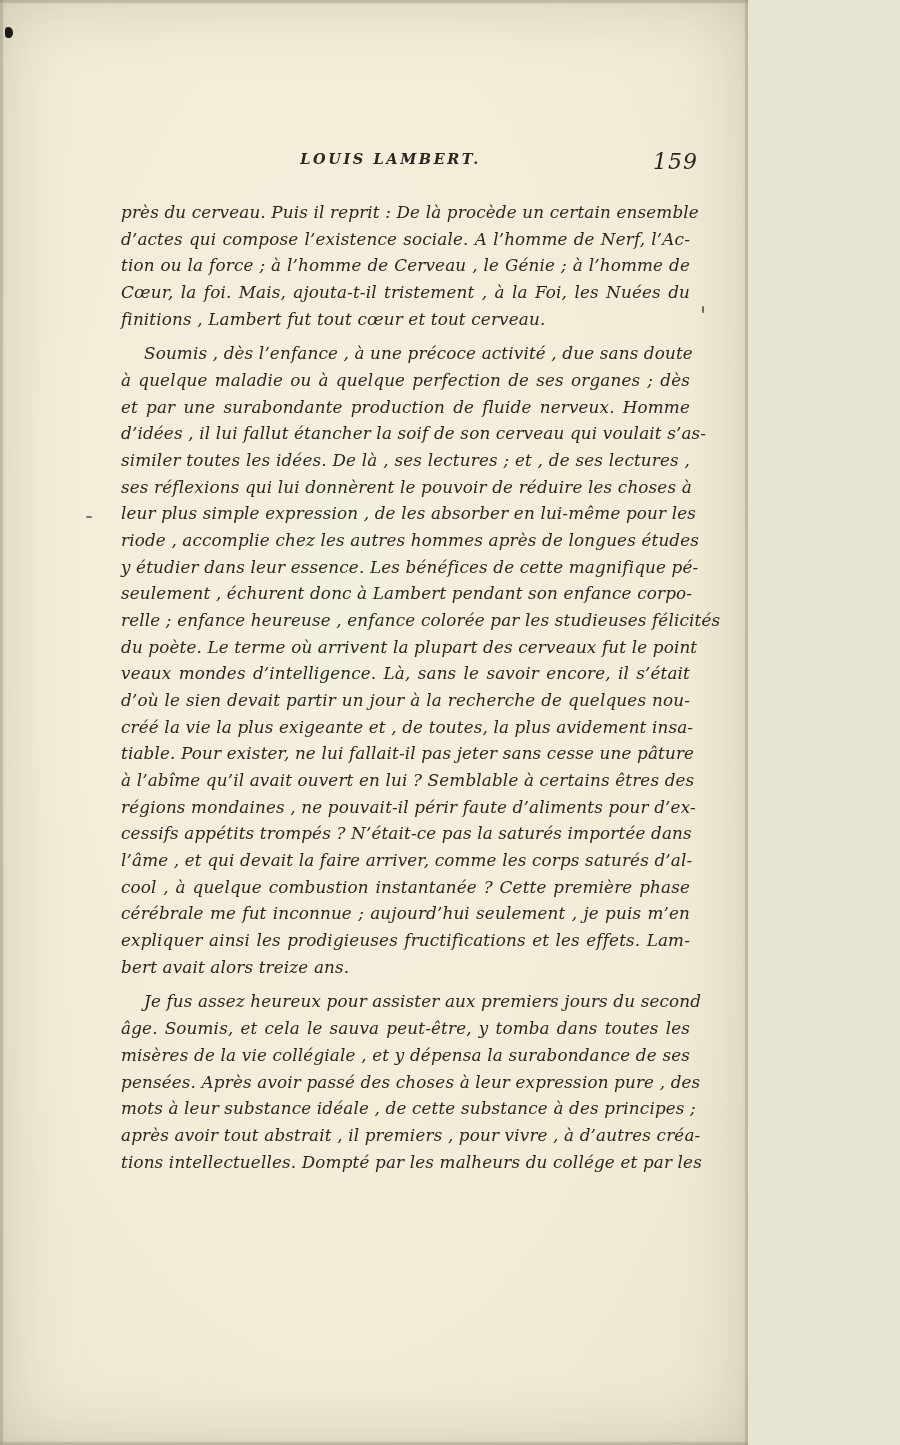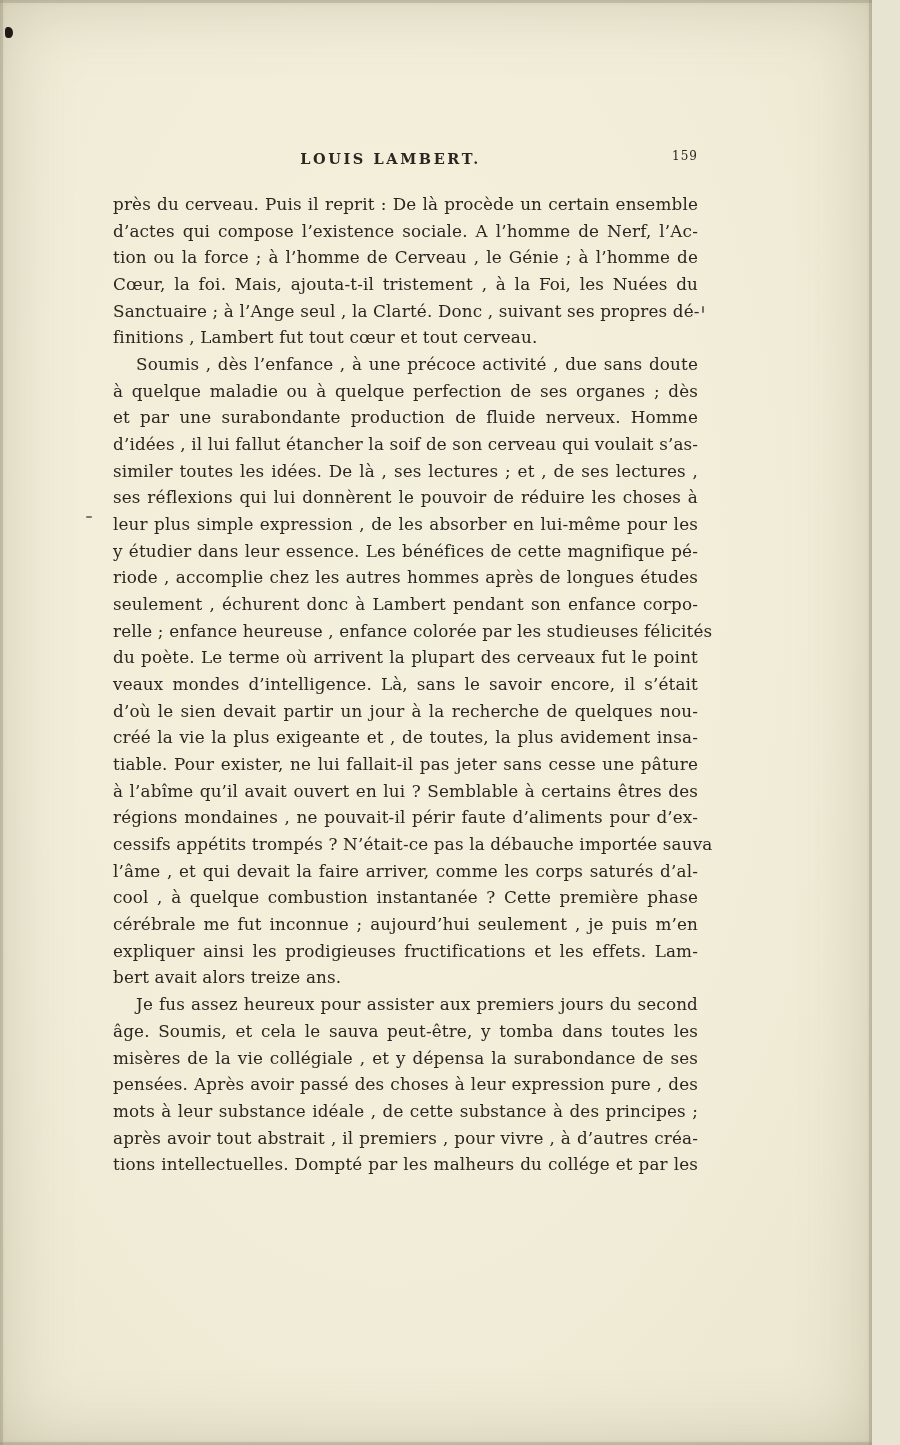--- a/index.html
+++ b/index.html
@@ -2,27 +2,28 @@
 <html><head>
 <meta charset="utf-8">
 <style>
   html, body {
     margin: 0;
     padding: 0;
     background: #e8e4d2;
   }
   .page {
     position: relative;
-    width: 872px;
+    width: 748px;
     height: 1445px;
     background: radial-gradient(ellipse at 45% 40%, #f4f0de 0%, #f1edd8 55%, #eae6cf 100%);
     box-shadow: inset 0 0 70px rgba(120,110,82,0.28), inset 0 0 6px rgba(110,100,75,0.25);
     overflow: hidden;
     font-family: "DejaVu Serif", "Liberation Serif", serif;
     color: #2b2620;
+    font-style: italic;
   }
   .edge {
     position: absolute;
     background: rgba(150,143,120,0.35);
   }
   .edge.left   { left:0; top:0; width:3px; height:100%; }
   .edge.top    { left:0; top:0; width:100%; height:3px; }
   .edge.right  { right:0; top:0; width:3px; height:100%; }
   .edge.bottom { left:0; bottom:0; width:100%; height:3px; }
 
@@ -39,31 +40,31 @@
     font-weight: bold;
     font-size: 14.5px;
     letter-spacing: 2.6px;
     padding-right: 30px; 
     color: #2b2620;
   }
   .page-number {
     position: absolute;
     right: 0;
     top: -1px;
-    font-size: 12px;
+    font-size: 22px;
     letter-spacing: 1px;
   }
 
   .body-text {
     position: absolute;
     left: 113px;
     top: 191px;
     width: 585px;
   }
-  .para { margin: 0; }
+  .para { margin: 8px; }
   .line {
     height: 26.68px;
     line-height: 26.68px;
     font-size: 16.8px;
     letter-spacing: 0.15px;
     white-space: nowrap;      
     text-align: justify;
     text-align-last: justify; 
     overflow: visible;
   }
@@ -92,43 +93,42 @@
     <span class="running-head">LOUIS LAMBERT.</span>
     <span class="page-number">159</span>
   </div>
 
   <div class="body-text">
       <div class="para">
         <div class="line">près du cerveau. Puis il reprit : De là procède un certain ensemble</div>
         <div class="line">d’actes qui compose l’existence sociale. A l’homme de Nerf, l’Ac-</div>
         <div class="line">tion ou la force ; à l’homme de Cerveau , le Génie ; à l’homme de</div>
         <div class="line">Cœur, la foi. Mais, ajouta-t-il tristement , à la Foi, les Nuées du</div>
-        <div class="line">Sanctuaire ; à l’Ange seul , la Clarté. Donc , suivant ses propres dé-</div>
         <div class="line endline">finitions , Lambert fut tout cœur et tout cerveau.</div>
       </div>
       <div class="para">
         <div class="line indent">Soumis , dès l’enfance ,  à  une  précoce  activité ,  due sans doute</div>
         <div class="line">à quelque maladie ou  à  quelque perfection  de  ses  organes ; dès</div>
         <div class="line">et par une  surabondante  production  de  fluide  nerveux.  Homme</div>
         <div class="line">d’idées , il lui fallut étancher la soif de son cerveau qui voulait s’as-</div>
         <div class="line">similer toutes les idées. De là ,  ses lectures ; et ,  de ses lectures ,</div>
         <div class="line">ses réflexions qui lui donnèrent le pouvoir de réduire les choses à</div>
         <div class="line">leur plus simple expression ,  de les absorber en lui-même pour les</div>
+        <div class="line">riode ,  accomplie chez les autres hommes après de longues études</div>
         <div class="line">y étudier dans leur essence.  Les bénéfices de cette magnifique pé-</div>
-        <div class="line">riode ,  accomplie chez les autres hommes après de longues études</div>
         <div class="line">seulement , échurent donc à Lambert pendant son enfance corpo-</div>
         <div class="line">relle ; enfance heureuse , enfance colorée par les studieuses félicités</div>
         <div class="line">du poète. Le terme où arrivent la plupart des cerveaux fut le point</div>
         <div class="line">veaux mondes d’intelligence.  Là,  sans le savoir encore,  il s’était</div>
         <div class="line">d’où le sien devait partir un jour à la recherche de quelques nou-</div>
         <div class="line">créé la vie la plus exigeante et ,  de toutes,  la plus avidement insa-</div>
         <div class="line">tiable. Pour exister, ne lui fallait-il pas jeter sans cesse une pâture</div>
         <div class="line">à l’abîme qu’il avait ouvert en lui ? Semblable à certains êtres des</div>
         <div class="line">régions mondaines ,  ne pouvait-il périr faute d’aliments pour d’ex-</div>
-        <div class="line">cessifs appétits trompés ? N’était-ce pas la débauche importée sauva</div>
+        <div class="line">cessifs appétits trompés ? N’était-ce pas la saturés importée dans</div>
         <div class="line">l’âme ,  et qui devait la faire arriver,  comme les corps saturés d’al-</div>
         <div class="line">cool ,  à  quelque  combustion  instantanée ?  Cette première  phase</div>
         <div class="line">cérébrale me fut inconnue ;  aujourd’hui seulement ,  je puis m’en</div>
         <div class="line">expliquer ainsi les prodigieuses fructifications et les effets.  Lam-</div>
         <div class="line endline">bert avait alors treize ans.</div>
       </div>
       <div class="para">
         <div class="line indent">Je fus assez heureux pour assister aux premiers jours du second</div>
         <div class="line">âge. Soumis, et cela le sauva peut-être, y tomba dans toutes les</div>
         <div class="line">misères de la vie collégiale ,  et y dépensa la surabondance de ses</div>

